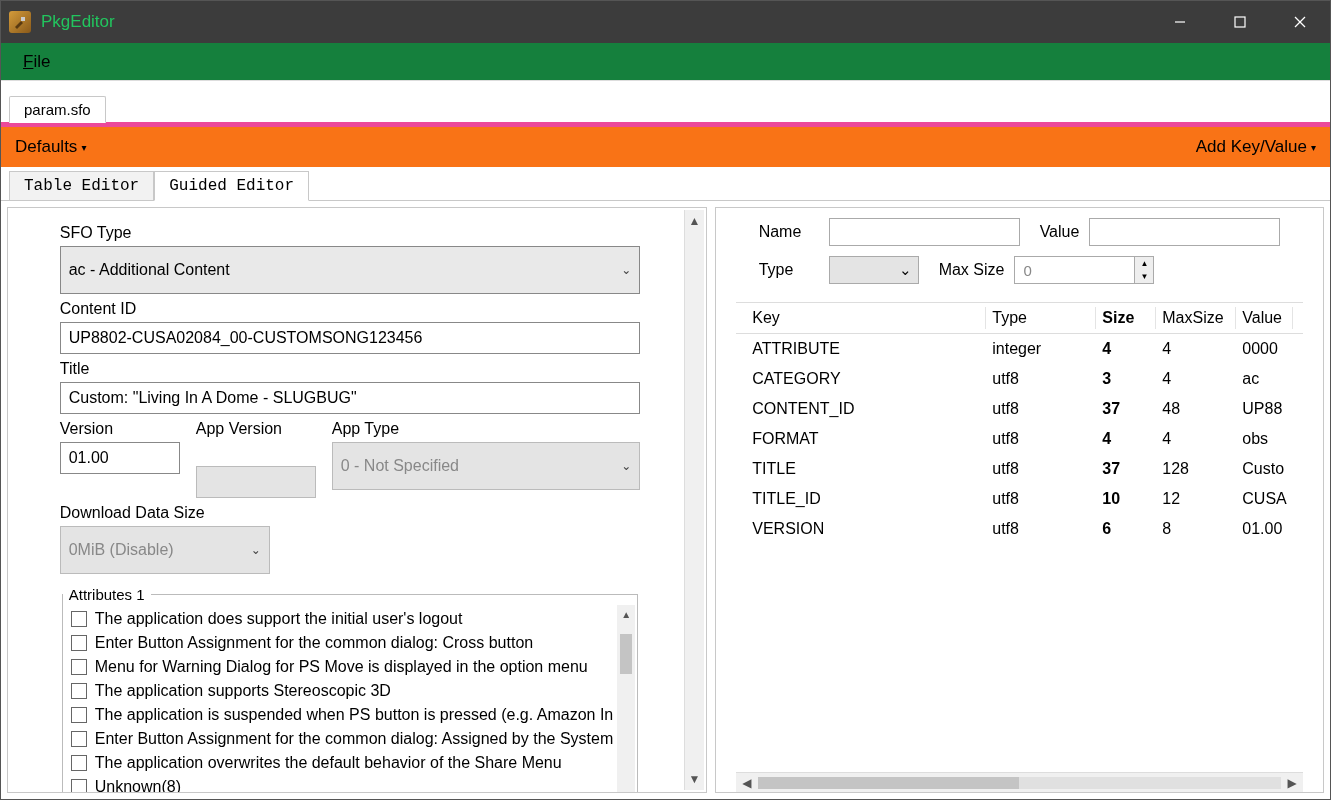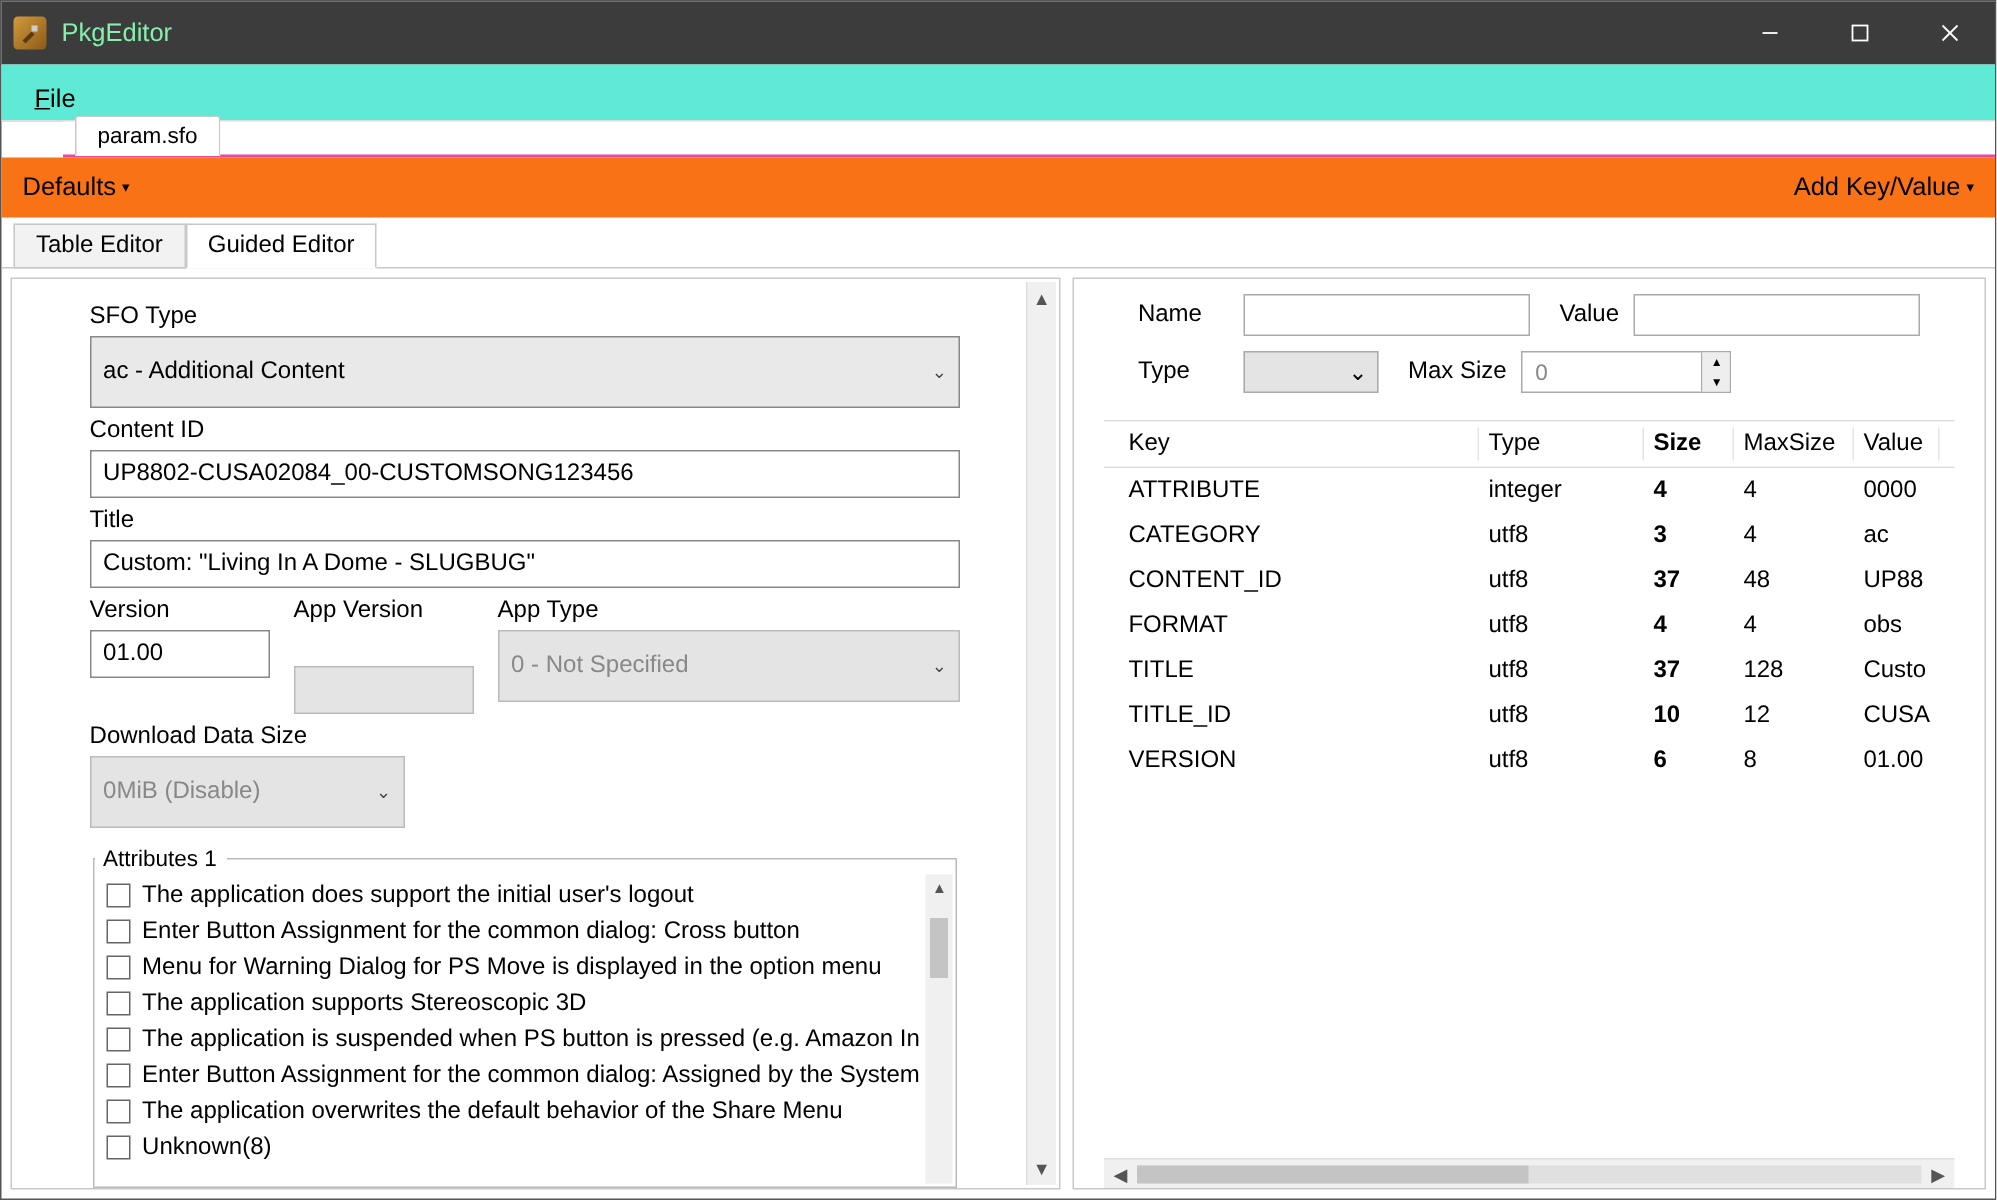--- a/index.html
+++ b/index.html
@@ -1,33 +1,33 @@
 <!DOCTYPE html>
 <html><head>
 <meta charset="utf-8">
 <style>
   * { box-sizing: border-box; font-family: "Segoe UI", Tahoma, sans-serif; }
   body { margin: 0; background: #fff; font-size: 15px; color: #000; }
   .window { width: 1331px; height: 800px; display: flex; flex-direction: column; border: 1px solid #555; }
-  .titlebar { background: #3c3c3c; color: #86efac; height: 42px; display: flex; align-items: center; padding: 0 0 0 8px; }
+  .titlebar { background: #3c3c3c; color: #22c55e; height: 42px; display: flex; align-items: center; padding: 0 0 0 8px; }
   .titlebar .icon { width: 22px; height: 22px; background: linear-gradient(135deg,#d49b3a,#8a5a1a); border-radius:3px; margin-right:10px; display:flex;align-items:center;justify-content:center;}
   .titlebar .title { font-size: 17px; flex:1; }
   .winbtns { display:flex; height:100%; }
   .winbtn { width:60px; display:flex; align-items:center; justify-content:center; color:#fff; font-size:14px; }
   .winbtn svg { stroke:#fff; stroke-width:1.2; fill:none; }
-  .menubar { background:#5eead4; height:38px; display:flex; align-items:flex-end; padding:0 14px; border-bottom:1px solid #ddd;}
+  .menubar { background:#15803d; height:38px; display:flex; align-items:center; padding:0 14px; border-bottom:1px solid #ddd;}
   .menubar .menuitem { padding:4px 8px; font-size:17px; }
   .menubar .menuitem .ul { text-decoration: underline; }
-  .filetabs { background:#fff; height:24px; display:flex; align-items:flex-end; padding:0 8px; border-bottom:2px solid #ec4899;margin-left:41px;}
+  .filetabs { background:#fff; height:46px; display:flex; align-items:flex-end; padding:0 8px; border-bottom:5px solid #ec4899;}
   .filetab { border:1px solid #c8c8c8; border-bottom:1px solid #fff; background:#fff; padding:4px 14px; font-size:15px; position:relative; top:1px; border-radius:2px 2px 0 0;}
   .toolbar { background:#f97316; height:40px; display:flex; align-items:center; padding:0 10px; gap:28px; font-size:17px;justify-content:space-between;}
   .toolbar .tbitem { padding:2px 4px; display:flex; align-items:center; gap:4px;}
   .toolbar .caret { font-size:10px; }
   .subtabs { display:flex; align-items:flex-end; padding:0 8px; height:34px; border-bottom:1px solid #c8c8c8;}
-  .subtab { padding:5px 14px; font-size:16px; border:1px solid transparent; border-bottom:none; position:relative; top:1px;}
+  .subtab { padding:5px 14px; font-size:16px; border:1px solid transparent; border-bottom:none; position:relative; top:1px;font-family:Liberation Mono, monospace;}
   .subtab.inactive { background:#f2f2f2; border:1px solid #c8c8c8; border-bottom:1px solid #c8c8c8;}
   .subtab.active { background:#fff; border:1px solid #c8c8c8; border-bottom:1px solid #fff;}
   .content { flex:1; display:flex; gap:8px; padding:6px; overflow:hidden; }
   .panel { border:1px solid #c8c8c8; background:#fff; display:flex; flex-direction:column;align-items:center; }
   .left { flex:0 0 700px; position:relative;}
   .right { flex:1; }
   .scrollarea { overflow:hidden; flex:1; position:relative; padding:10px 26px 10px 12px;}
   .sbar { position:absolute; right:2px; top:2px; bottom:2px; width:20px; background:#f0f0f0; border-left:1px solid #ddd; display:flex; flex-direction:column; align-items:center; justify-content:space-between; padding:4px 0;}
   .sbar .arrow { font-size:12px; color:#555;}
   label.lbl { display:block; font-size:16px; margin-top:6px; margin-bottom:4px;}

